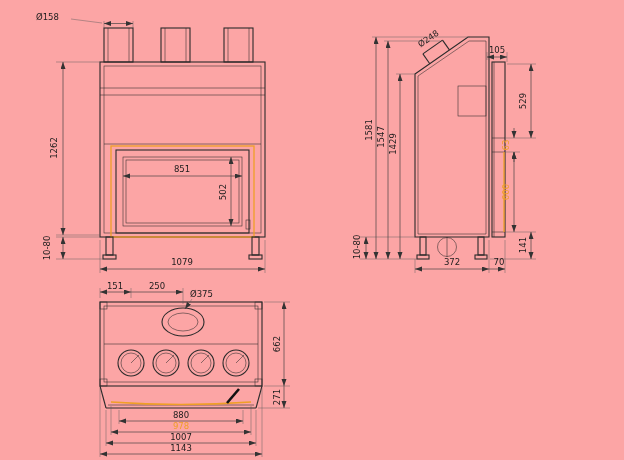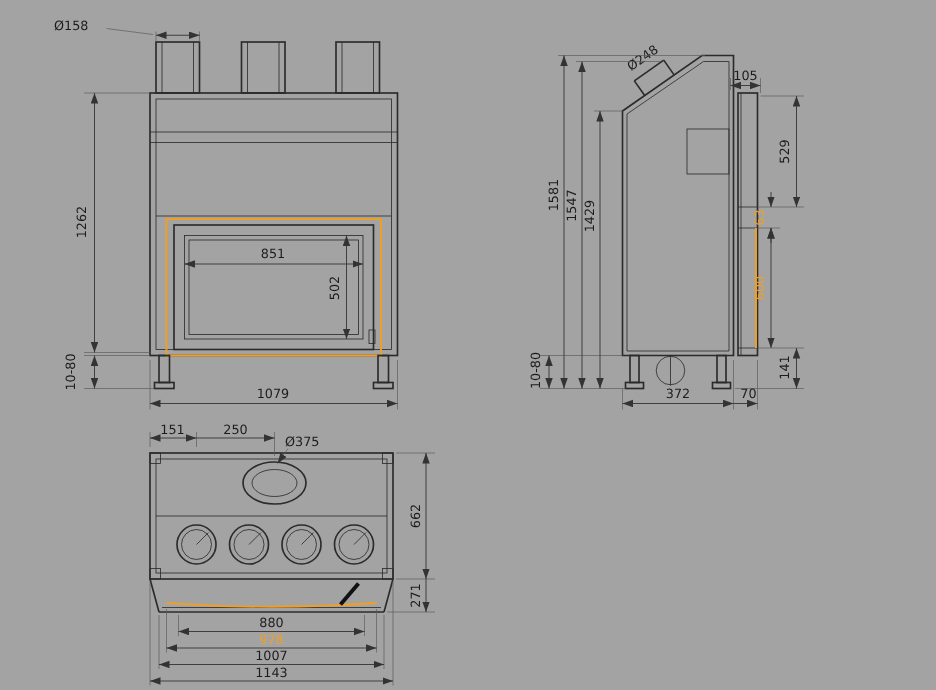--- a/index.html
+++ b/index.html
@@ -1,17 +1,17 @@
 <!DOCTYPE html>
 <html style="--accent: #ef9f27; --ink: #2b2b2b;"><head>
 <meta charset="utf-8">
 <style>
   :root { --accent:#ef9f27; --ink:#2b2b2b; }
   html,body { margin:0; padding:0; background:#ffffff; }
-  .sheet { position:relative; width:624px; height:460px; background:#a3a3a3; overflow:hidden;
+  .sheet { position:relative; width:624px; height:460px; background:#fca5a5; overflow:hidden;
            font-family:"DejaVu Sans", sans-serif; }
   svg text { font-size:8.5px; fill:#1c1c1c; font-family:"DejaVu Sans", sans-serif; }
   .outline { stroke:var(--ink); stroke-width:1.1; fill:none; }
   .thin    { stroke:var(--ink); stroke-width:0.55; fill:none; }
   .ext     { stroke:#5a5a5a; stroke-width:0.45; fill:none; }
   .dimline { stroke:#3c3c3c; stroke-width:0.65; fill:none; }
   .accent-line { stroke:var(--accent); stroke-width:1.3; fill:none; }
   .accent-text { fill:var(--accent); }
   .thick { stroke:#111; stroke-width:2.6; fill:none; }
 </style>

